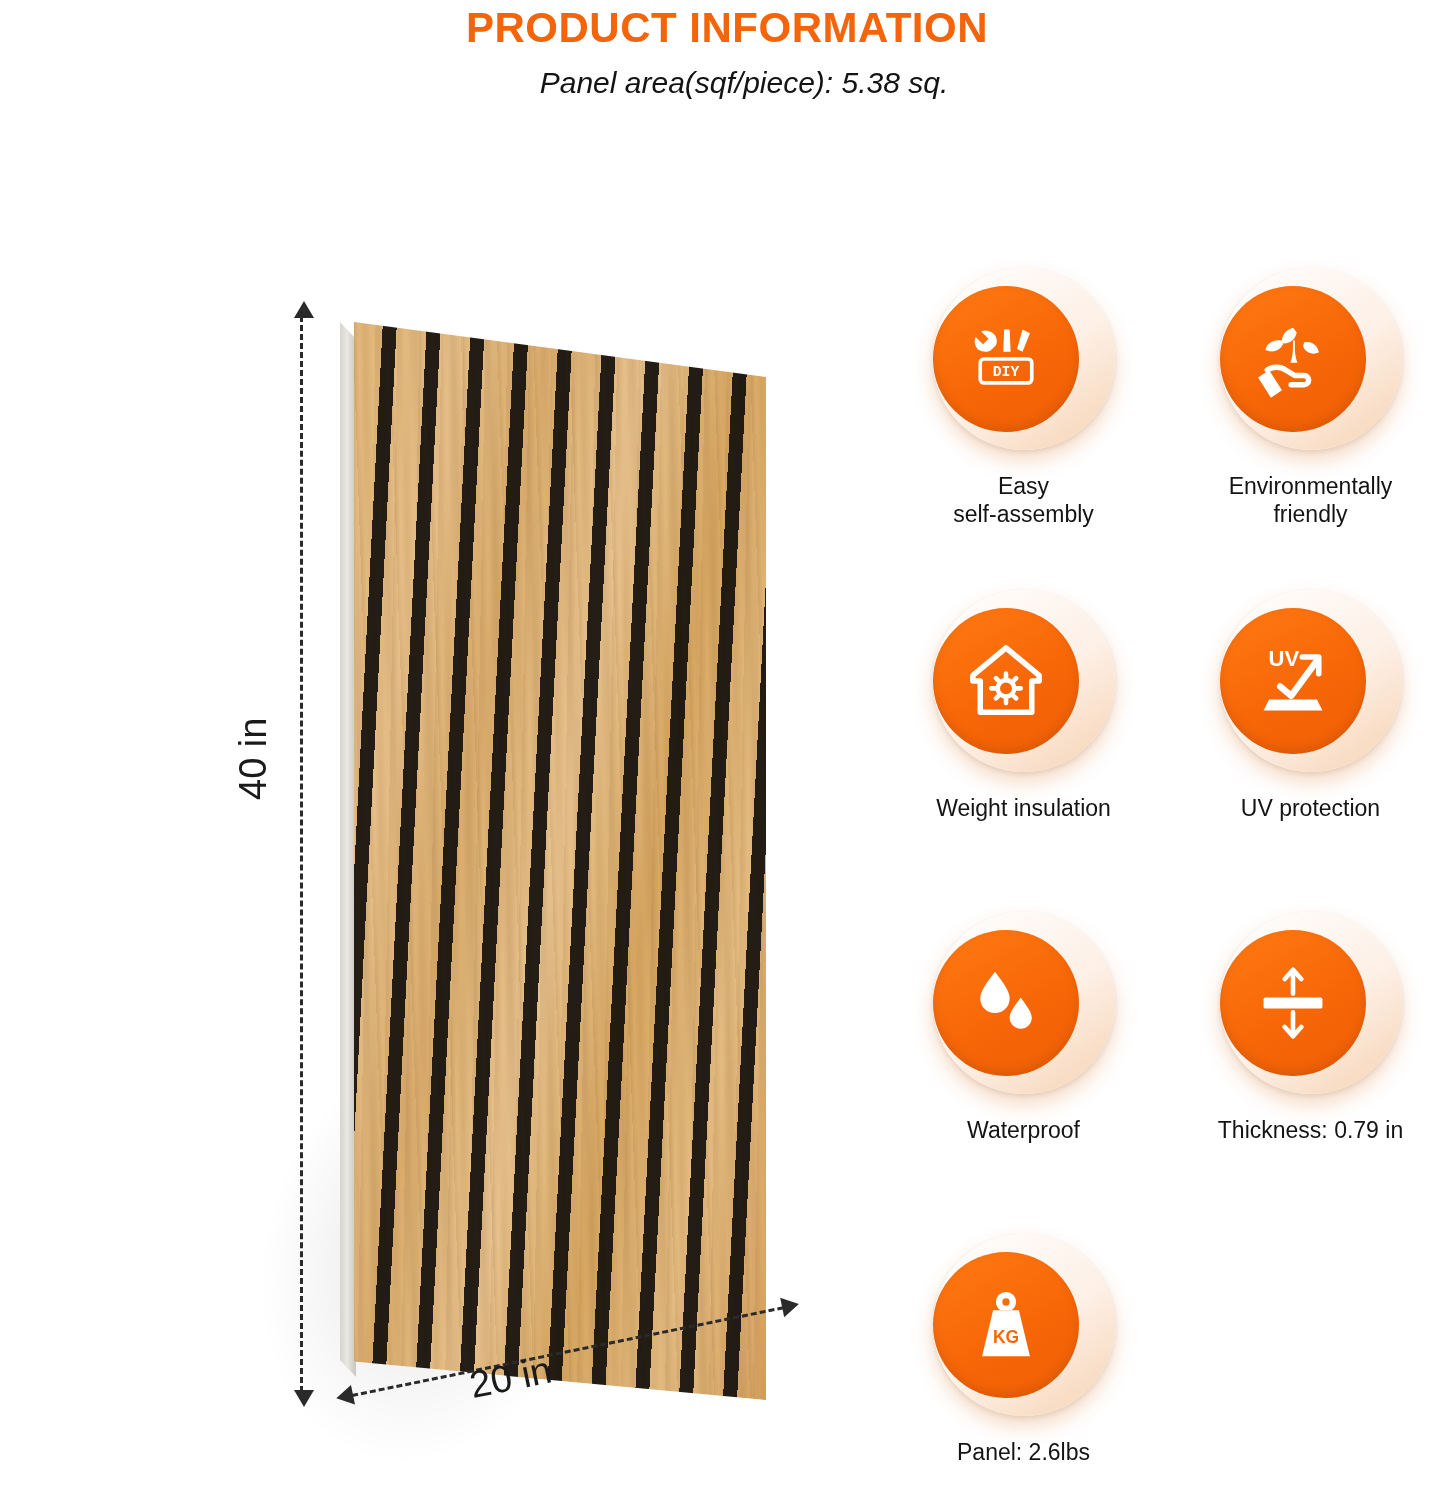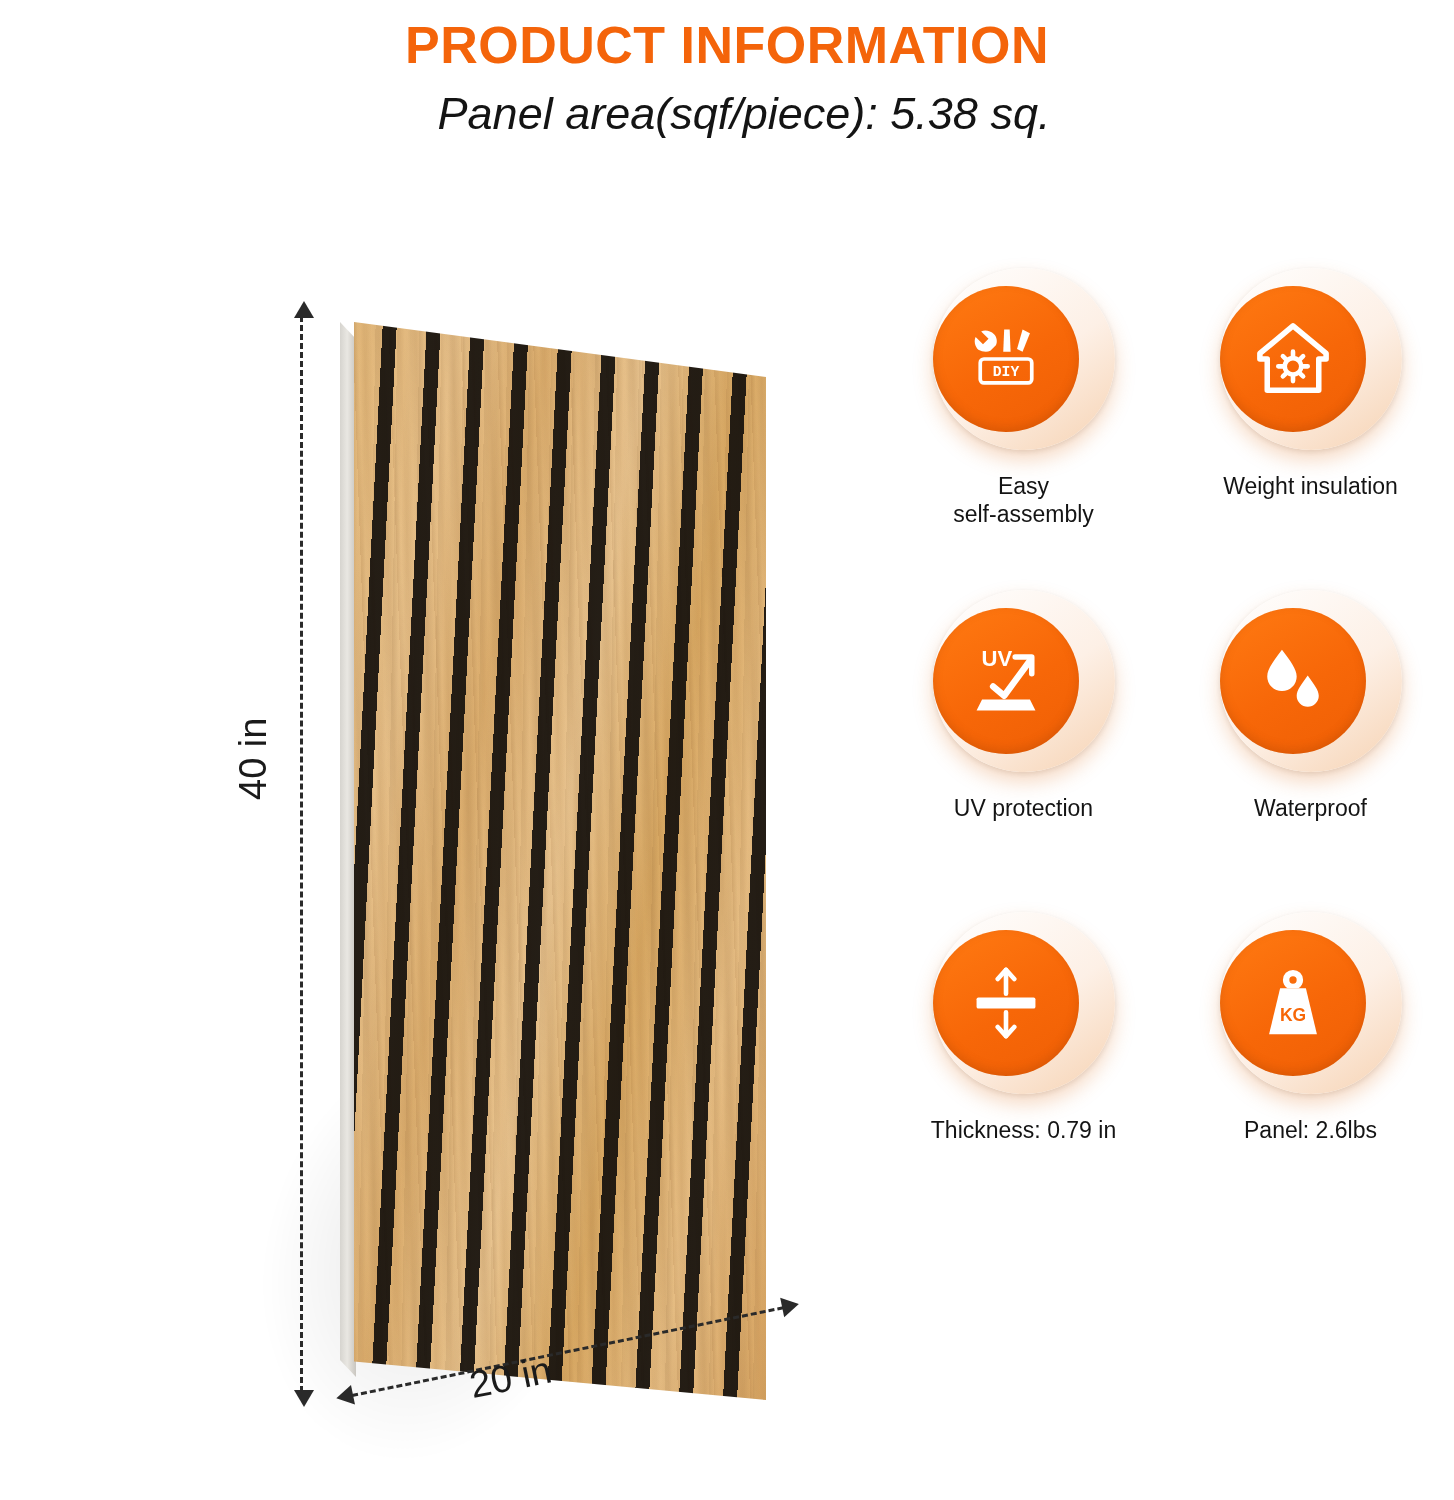--- a/index.html
+++ b/index.html
@@ -19,29 +19,29 @@
   
   .header {
     position: absolute;
     top: 0;
     left: 0;
     width: 1454px;
     text-align: center;
     padding-top: 6px;
   }
   .title {
-    font-size: 52px;
+    font-size: 42px;
     font-weight: bold;
     color: #f4640a;
     letter-spacing: 0.5px;
     line-height: 1.05;
-    margin: 12px;
+    margin: 0;
   }
   .subtitle {
-    font-size: 45px;
+    font-size: 30px;
     font-style: italic;
     font-weight: normal;
     color: #141414;
     margin-top: 16px;
     line-height: 1.1;
     margin-left: 34px;
   }
 
   
   .panel-figure {
@@ -277,20 +277,36 @@
           <rect x="22" y="50" width="56" height="26" rx="4" stroke="#fff" stroke-width="4" fill="none"></rect>
           <text x="50" y="69" font-family="Liberation Mono, monospace" font-size="16" fill="#fff" text-anchor="middle" font-weight="bold">DIY</text>
         </svg>
       </div>
     </div>
     <div class="feature-label">Easy
 self-assembly</div>
   </div>
 
 
+  <div class="feature">
+    <div class="badge">
+      <div class="badge-inner">
+        <svg width="92" height="92" viewBox="0 0 100 100" fill="none">
+          <path d="M50 16c-8 2-13 9-12 17 8 1 15-4 16-12l-4-5z" fill="#fff"></path>
+          <path d="M38 30c-8-2-16 2-18 10 7 4 16 1 19-6l-1-4z" fill="#fff"></path>
+          <path d="M62 32c8-2 15 3 16 11-7 3-15 0-17-7l1-4z" fill="#fff"></path>
+          <path d="M50 30c0 10 0 18-3 24h8c-3-6-3-14-3-24z" fill="#fff"></path>
+          <path d="M22 62c6-4 14-4 20 0l10 6h10a5 5 0 0 1 0 10H48" stroke="#fff" stroke-width="6" stroke-linecap="round" fill="none"></path>
+          <path d="M12 70l12-8 14 22-12 8z" fill="#fff"></path>
+        </svg>
+      </div>
+    </div>
+    <div class="feature-label">Environmentally
+friendly</div>
+  </div>
 
   <div class="feature wide">
     <div class="badge">
       <div class="badge-inner">
         <svg width="92" height="92" viewBox="0 0 100 100" fill="none">
           <path d="M50 14L14 44v6h8v34h56V50h8v-6L50 14z" stroke="#fff" stroke-width="6" fill="none" stroke-linejoin="round"></path>
           <circle cx="50" cy="58" r="9" stroke="#fff" stroke-width="5" fill="none"></circle>
           <g stroke="#fff" stroke-width="5" stroke-linecap="round">
             <path d="M50 42v6M50 68v6M34 58h6M60 58h6M39 47l4 4M57 65l4 4M61 47l-4 4M43 65l-4 4"></path>
           </g>

